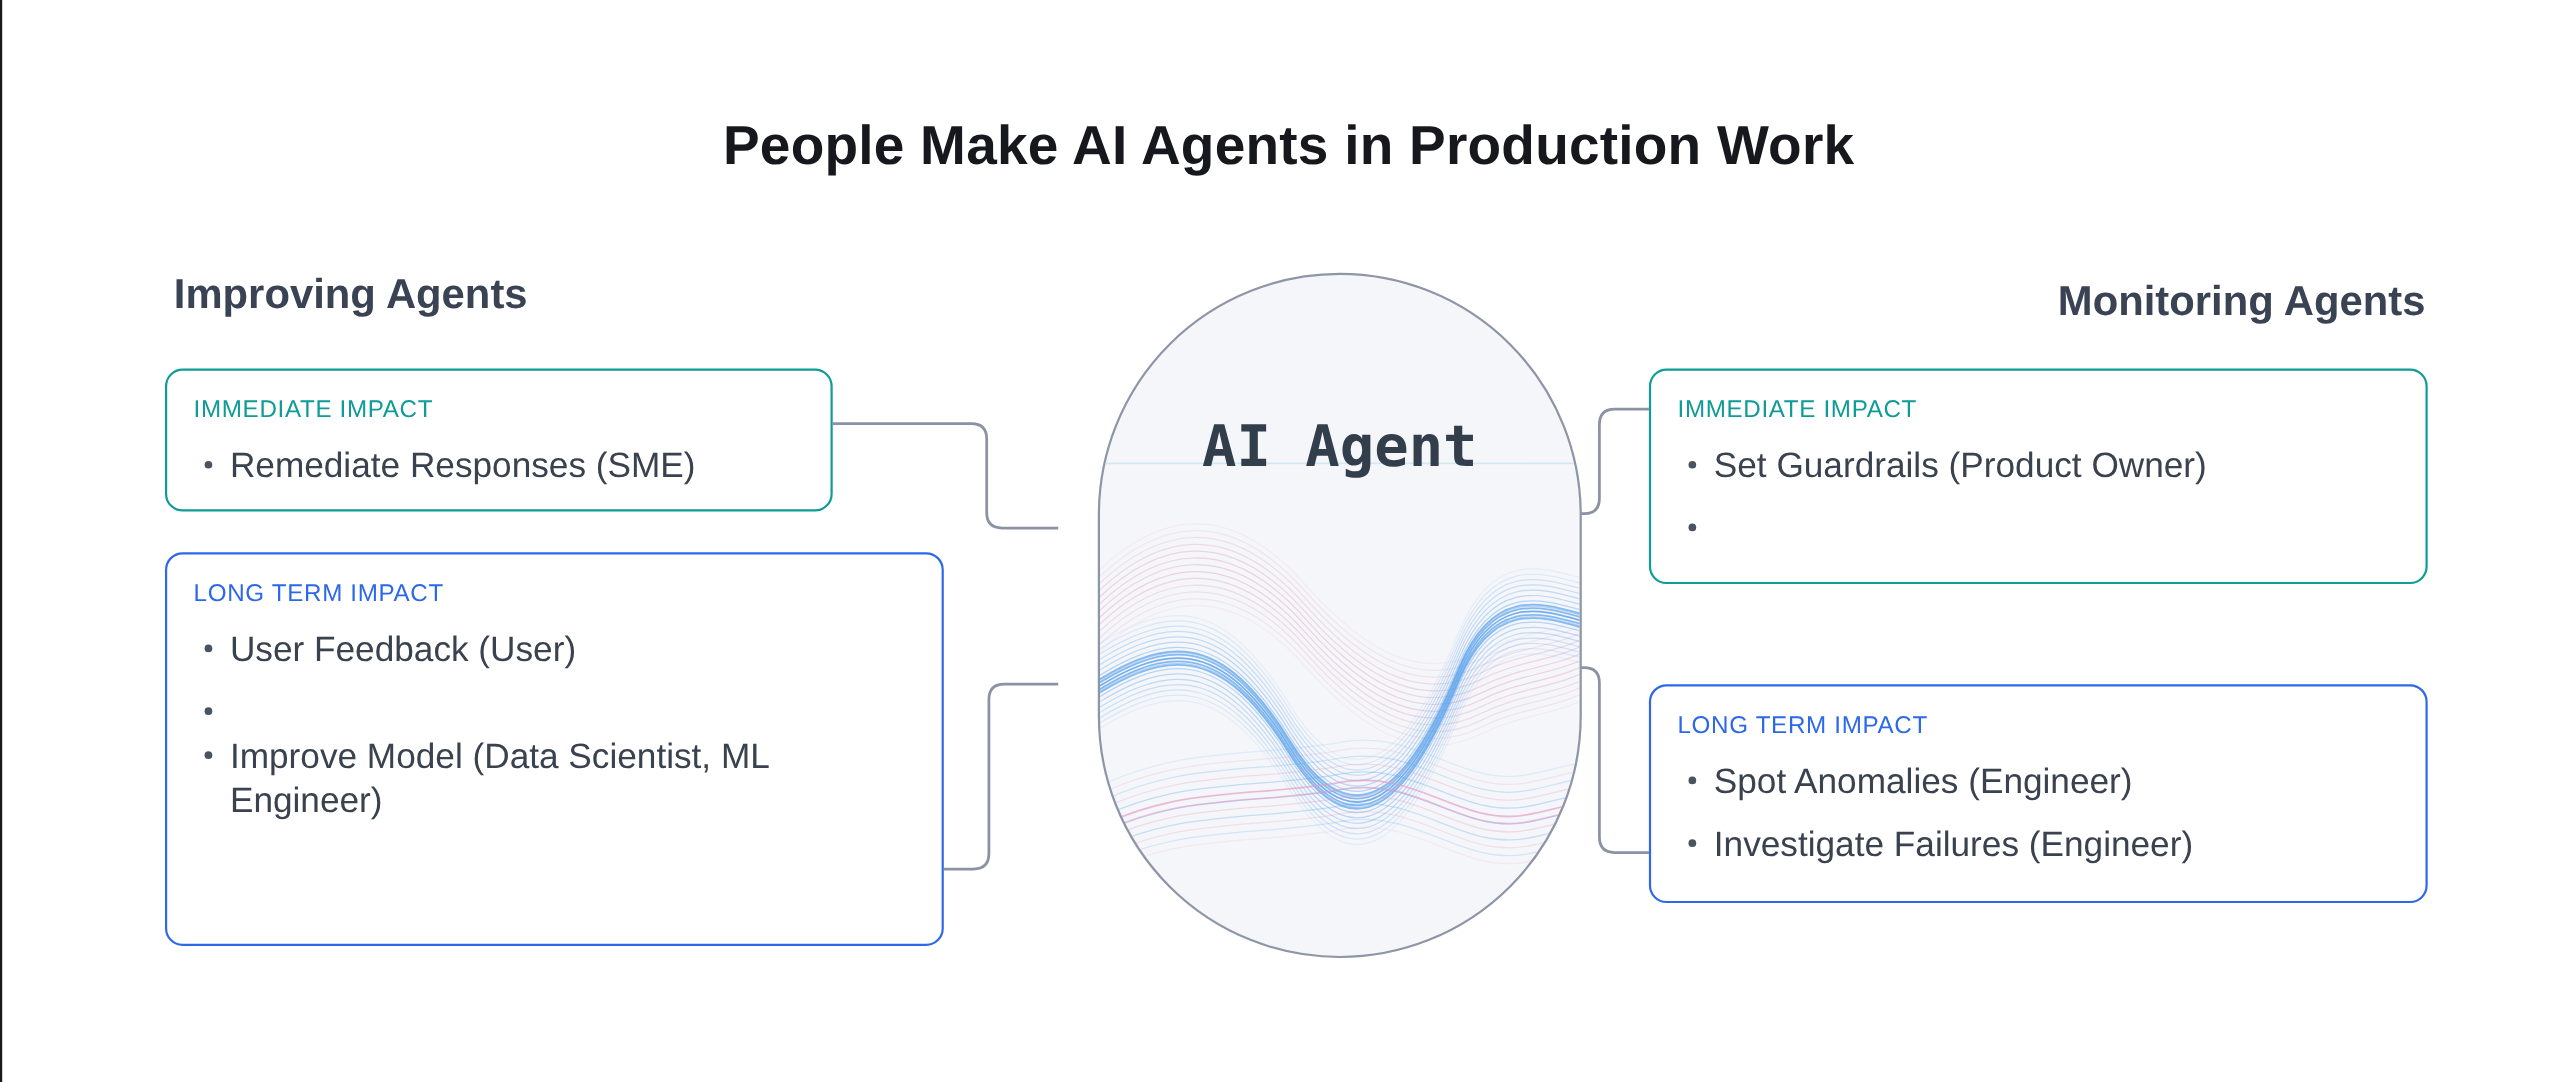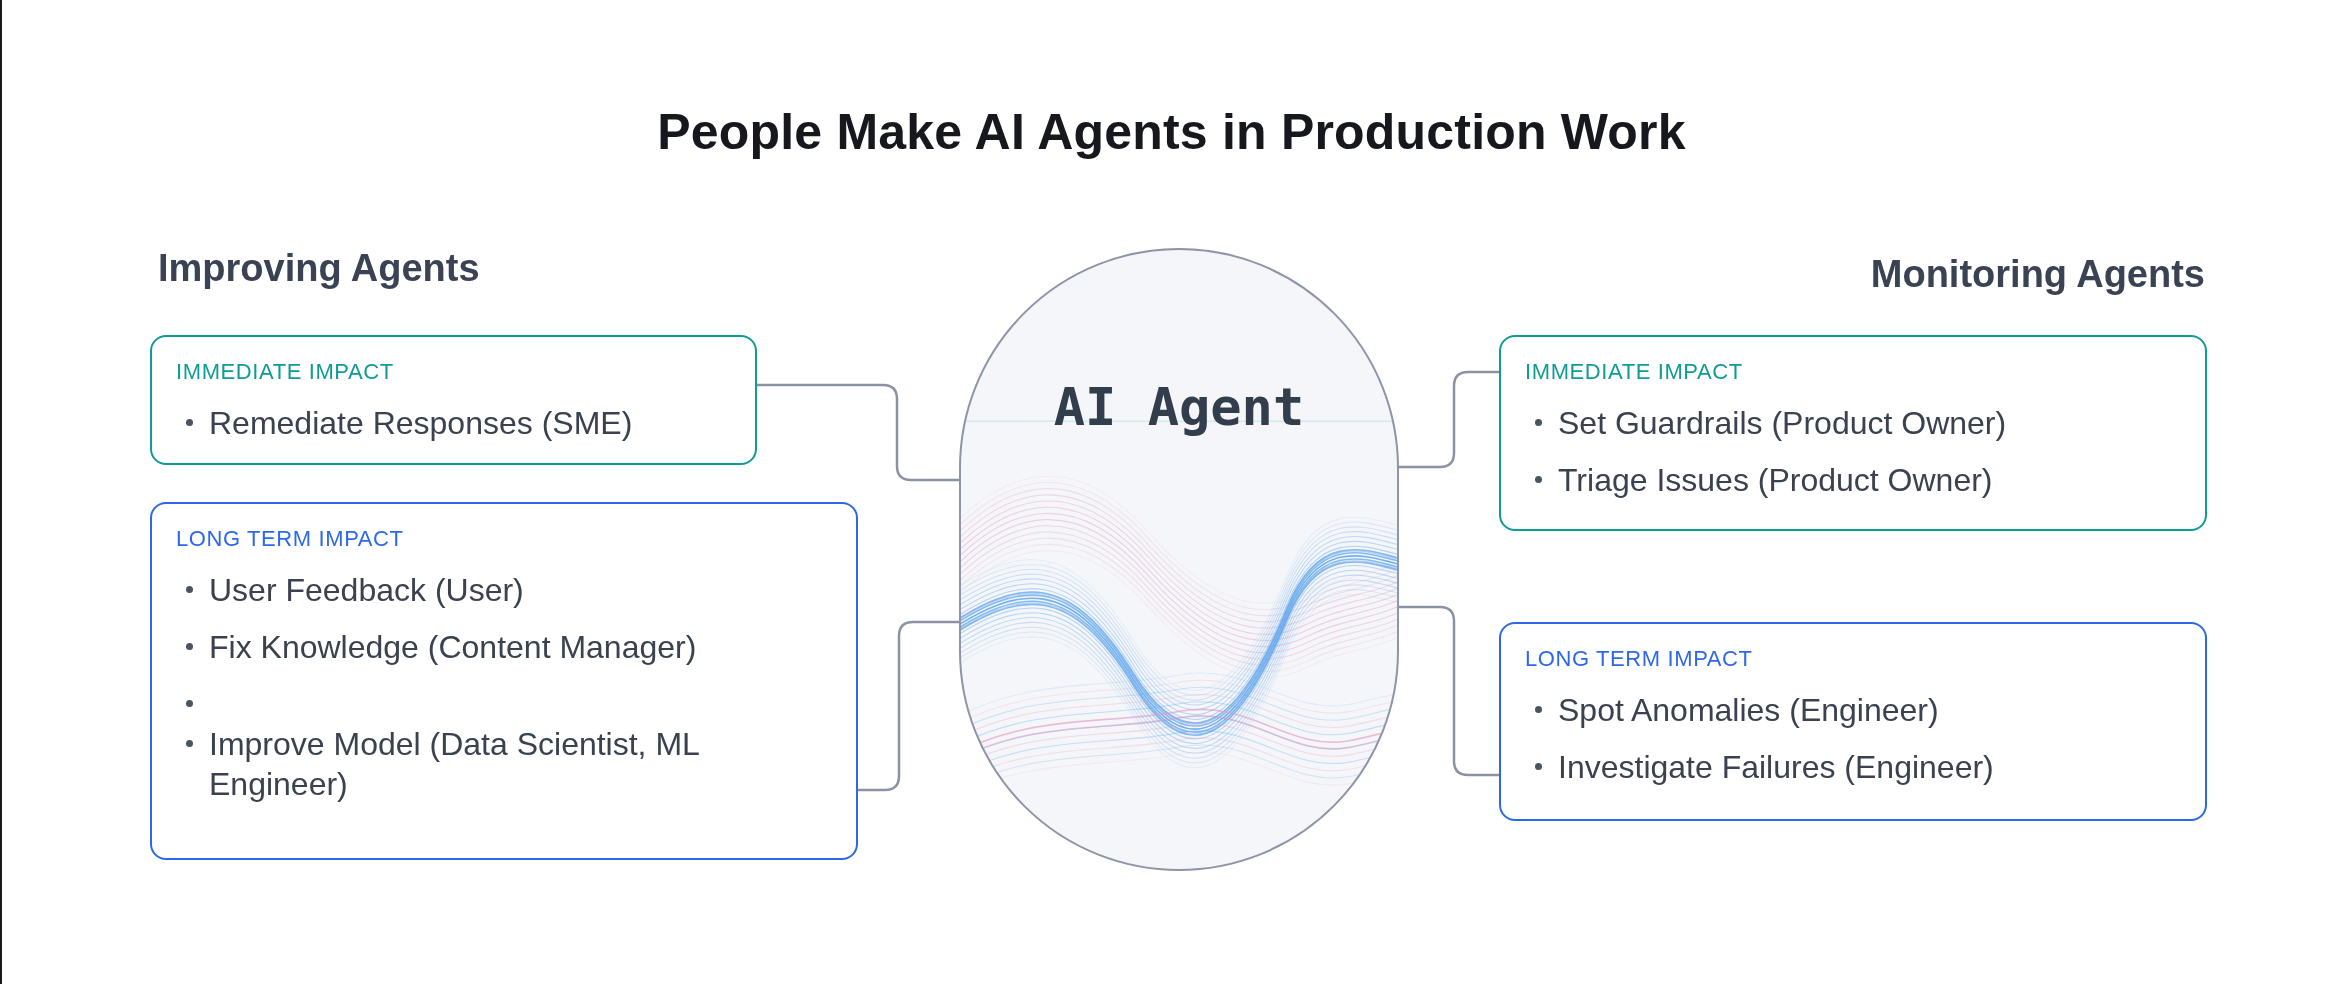--- a/index.html
+++ b/index.html
@@ -38,21 +38,21 @@
   .card li:first-child{margin-top:0;text-align:center;}
   .dot{
     flex:0 0 auto;width:7px;height:7px;border-radius:50%;
     background:#4a5360;margin:16px 0 0 10px;
   }
   .card-l-immediate{left:148px;top:335px;width:607px;height:130px;}
   .card-l-longterm {left:148px;top:502px;width:708px;height:358px;}
   .card-r-immediate{left:1497px;top:335px;width:708px;height:196px;}
   .card-r-longterm {left:1497px;top:622px;width:708px;height:199px;}
   .capsule{
-    position:absolute;left:957px;top:248px;width:440px;height:623px;
+    position:absolute;left:996px;top:248px;width:440px;height:623px;
     border-radius:220px;background:var(--capsule-fill,#f5f6f9);
     border:2px solid var(--capsule-border,#8d95a6);
     box-sizing:border-box;overflow:hidden;z-index:1;
   }
   .capsule-label{
     position:absolute;top:126px;left:0;width:100%;text-align:center;
     font-family:"DejaVu Sans Mono","Liberation Mono",monospace;
     font-size:52px;font-weight:700;line-height:62px;color:#333e4d;z-index:2;
   }
   .waves{position:absolute;left:0;top:0;width:100%;height:100%;z-index:1;}
@@ -86,24 +86,20 @@
         </li>
     </ul>
   </div>
 
   <div class="card blue card-l-longterm">
     <div class="card-label">LONG TERM IMPACT</div>
     <ul>
       <li>
           <span class="dot"></span>
           <span>User Feedback (User)</span>
-        </li>
-      <li>
-          <span class="dot"></span>
-          <span>Fix Knowledge (Content Manager)</span>
         </li>
       <li>
           <span class="dot"></span>
         </li>
       <li>
           <span class="dot"></span>
           <span>Improve Model (Data Scientist, ML Engineer)</span>
         </li>
     </ul>
   </div>
@@ -166,21 +162,20 @@
 
   <div class="card teal card-r-immediate">
     <div class="card-label">IMMEDIATE IMPACT</div>
     <ul>
       <li>
           <span class="dot"></span>
           <span>Set Guardrails (Product Owner)</span>
         </li>
       <li>
           <span class="dot"></span>
-          <span>Triage Issues (Product Owner)</span>
         </li>
     </ul>
   </div>
 
   <div class="card blue card-r-longterm">
     <div class="card-label">LONG TERM IMPACT</div>
     <ul>
       <li>
           <span class="dot"></span>
           <span>Spot Anomalies (Engineer)</span>

